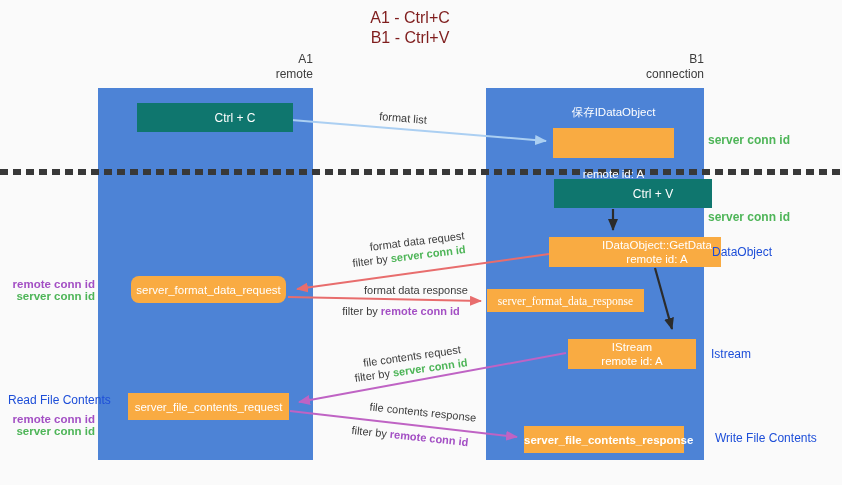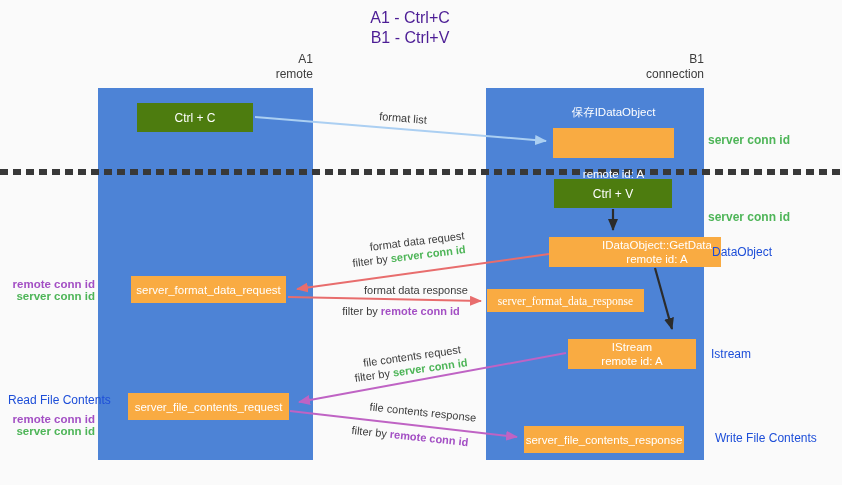--- a/index.html
+++ b/index.html
@@ -1,45 +1,45 @@
 <!DOCTYPE html>
 <html><head>
 <meta charset="utf-8">
 <style>
   html,body{margin:0;padding:0;background:#fafafa;font-family:"Liberation Sans",sans-serif;}
   .canvas{position:relative;width:842px;height:485px;background:#fafafa;overflow:hidden;}
 
   .title{position:absolute;left:300px;top:8px;width:220px;text-align:center;
-         font-size:16px;line-height:20px;color:#4c1d95;z-index:4;}
+         font-size:16px;line-height:20px;color:#7f1d1d;z-index:4;}
 
   .col-header{position:absolute;text-align:right;font-size:12px;line-height:15px;color:#3c3c3c;z-index:4;}
   .col-header.left{left:98px;top:52px;width:215px;}
   .col-header.right{left:486px;top:52px;width:218px;}
 
   .column{position:absolute;top:88px;height:372px;background:#4d83d6;z-index:1;}
   .column.left{left:98px;width:215px;}
   .column.right{left:486px;width:218px;}
 
   svg.overlay{position:absolute;left:0;top:0;z-index:2;}
 
   .node{position:absolute;z-index:3;color:#fff;text-align:center;
         display:flex;flex-direction:column;justify-content:center;}
-  .node.green{background:#4d7c0f;font-size:12px;}
+  .node.green{background:#0f766e;font-size:12px;padding-left:40px;}
   .node.orange{background:#f9ab42;font-size:11.5px;line-height:14px;}
   .node .sub{font-size:11.5px;}
 
   .n-ctrlc{left:137px;top:103px;width:116px;height:29px;}
   .n-save{left:553px;top:128px;width:121px;height:30px;gap:48px;}
   .n-ctrlv{left:554px;top:179px;width:118px;height:29px;}
   .n-getdata{left:549px;top:237px;width:128px;height:30px;padding-left:44px;}
-  .n-fmtreq{left:131px;top:276px;width:155px;height:27px;}
+  .n-fmtreq{left:131px;top:276px;width:155px;height:27px;border-radius:8px;}
   .n-fmtres{left:487px;top:289px;width:157px;height:23px;font-family:Liberation Serif, serif;}
   .n-istream{left:568px;top:339px;width:128px;height:30px;}
   .n-filereq{left:128px;top:393px;width:161px;height:27px;}
-  .n-fileres{left:524px;top:426px;width:160px;height:27px;}
+  .n-fileres{left:524px;top:426px;width:160px;height:27px;font-weight:bold;}
 
   .alabel{position:absolute;z-index:4;font-size:11px;color:#3c3c3c;white-space:nowrap;}
   .alabel .green{color:#4eb558;font-weight:bold;}
   .alabel .purple{color:#a34fc4;font-weight:bold;}
 
   .side{position:absolute;z-index:4;font-size:12px;white-space:nowrap;}
   .side.green{color:#4eb558;font-weight:bold;}
   .side.gray{color:#1d4ed8;}
   .pair{position:absolute;z-index:4;width:85px;text-align:right;font-size:11.5px;
         line-height:12px;font-weight:bold;white-space:nowrap;}

